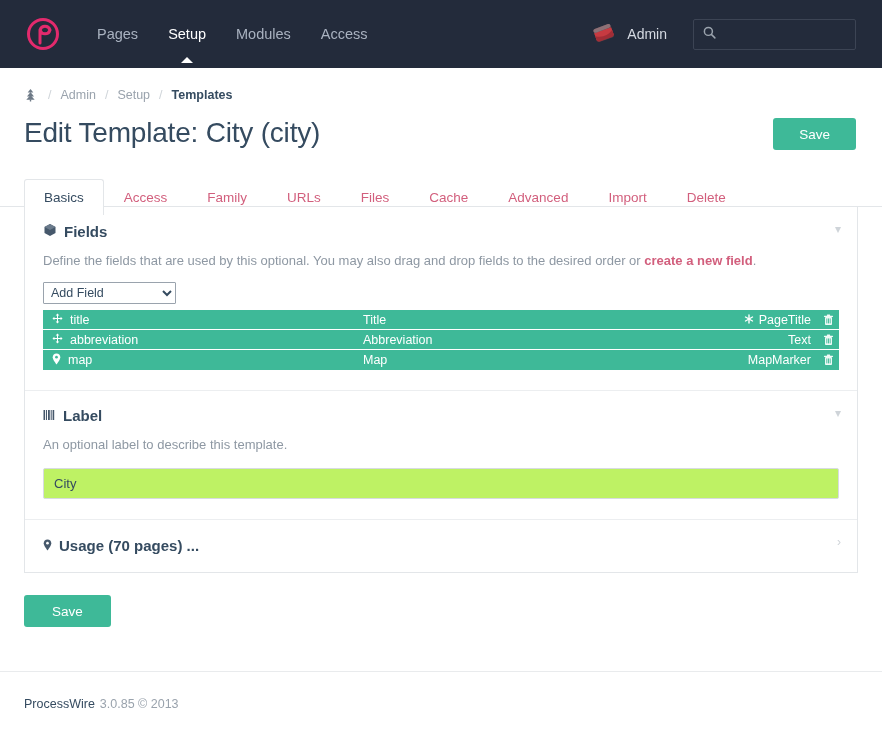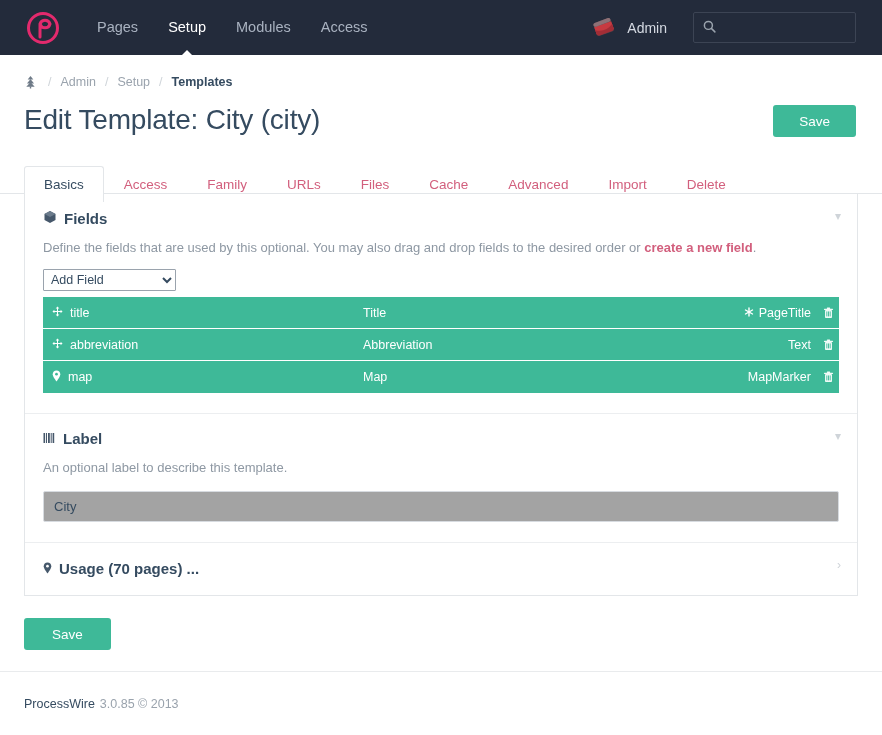--- a/index.html
+++ b/index.html
@@ -9,21 +9,21 @@
     height: 735px;
     background: #ffffff;
     font-family: "Liberation Sans", sans-serif;
     font-size: 13px;
     color: #354b60;
     overflow: hidden;
   }
 
   
   .masthead {
-    height: 55px;
+    height: 68px;
     background: #232b3b;
     display: flex;
     align-items: center;
     padding: 0 26px;
     position: relative;
   }
   .logo {
     width: 34px; height: 34px;
     margin-right: 22px;
     flex: 0 0 auto;
@@ -215,21 +215,21 @@
     border-radius: 1px;
   }
 
   
   .field-list { margin-top: 6px; }
   .field-row {
     display: flex;
     align-items: center;
     background: #3eb998;
     color: #ffffff;
-    height: 32px;
+    height: 20px;
     border-bottom: 1px solid #ffffff;
     font-size: 12.5px;
     cursor: move;
   }
   .field-row:last-child { border-bottom: 0; }
   .fr-name {
     display: flex;
     align-items: center;
     gap: 7px;
     width: 320px;
@@ -252,21 +252,21 @@
     cursor: pointer;
     flex: 0 0 auto;
   }
 
   
   .text-input {
     margin-top: 14px;
     width: 100%;
     height: 31px;
     border: 1px solid #d7dbe0;
-    background: #a3a3a3;
+    background: #bef264;
     font-family: "Liberation Sans", sans-serif;
     font-size: 13px;
     color: #354b60;
     padding: 0 10px;
     outline: none;
     border-radius: 2px;
   }
 
   
   .section.collapsed { padding: 17px 18px 18px 18px; cursor: pointer; }

